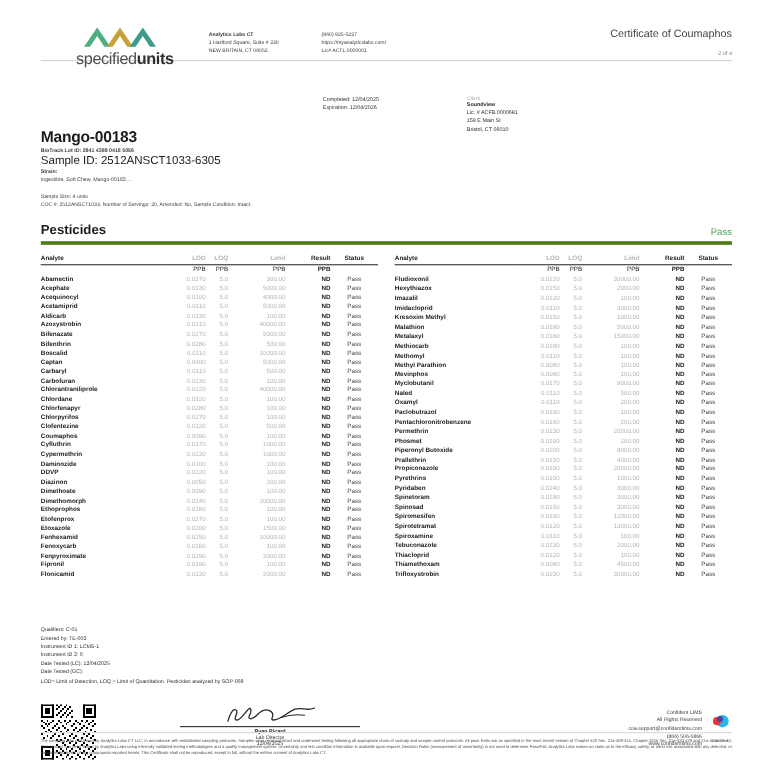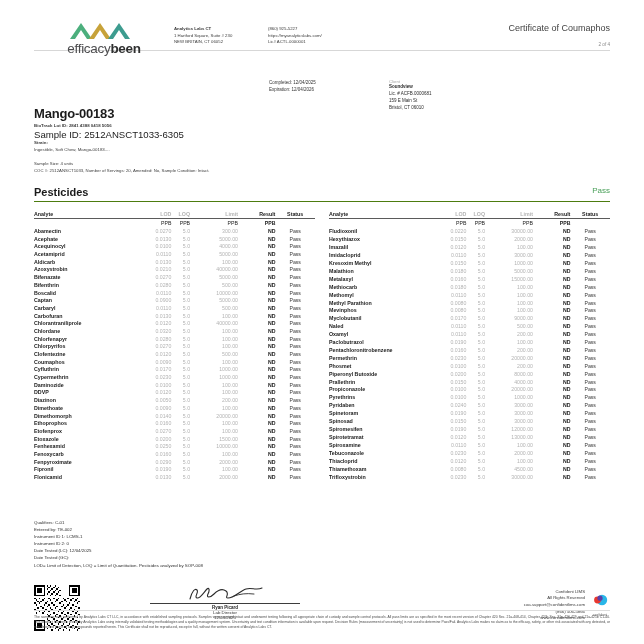--- a/index.html
+++ b/index.html
@@ -62,23 +62,23 @@
   .sample-right { padding-top: 21px; }
   .client-label { font-size: 4.3px; color: #a6a6a6; }
   .client-body { font-size: 4.5px; color: #2b2b2b; line-height: 1.55; }
   .client-body .nm { font-weight: bold; }
 
   .sample-foot { margin-top: 8px; }
   .sample-foot div { font-size: 4.3px; color: #3d3d3d; line-height: 1.6; }
 
   
   .section-bar {
-    display: flex; align-items: flex-start;
+    display: flex; align-items: flex-end;
     margin-top: 11px; padding-bottom: 3px;
-    border-bottom: 1px solid #4d7c0f;
+    border-bottom: 3px solid #4d7c0f;
   }
   .section-title { font-size: 11px; font-weight: bold; color: #1b1b1b; }
   .section-status { margin-left: auto; font-size: 8px; color: #4aa05a; font-weight: 500; }
 
   
   .tables { display: flex; gap: 14px; margin-top: 9px; }
   .tbl { width: 283px; border-collapse: collapse; table-layout: fixed; }
   .tbl th {
     font-size: 5.3px; font-weight: bold; text-align: right;
     padding: 0 0 1.5px 0; border-bottom: 1px solid #5a5a5a;
@@ -141,21 +141,21 @@
 <div class="page">
 
   <div class="header">
     <div class="logo-block">
       <svg class="logo-mark" width="72" height="20" viewBox="0 0 72 20">
         <path d="M2 19 L13 3 L24 19 L19 19 L13 10 L7 19 Z" fill="#4caf7d"></path>
         <path d="M21 19 L32 3 L43 19 L38 19 L32 10 L26 19 Z" fill="#c7a23a"></path>
         <path d="M40 19 L51 3 L62 19 L57 19 L51 10 L45 19 Z" fill="#3d9c8f"></path>
       </svg>
       <div class="logo-word">
-        <span class="a">efficacy</span><span class="b">been</span>
+        <span class="a">specified</span><span class="b">units</span>
       </div>
     </div>
 
     <div class="lab-info">
       <div class="col1">
         <div class="bold">Analytics Labs CT</div>
         <div>1 Hartford Square, Suite # 230</div>
         <div>NEW BRITAIN, CT 06052</div>
       </div>
       <div class="col2">

